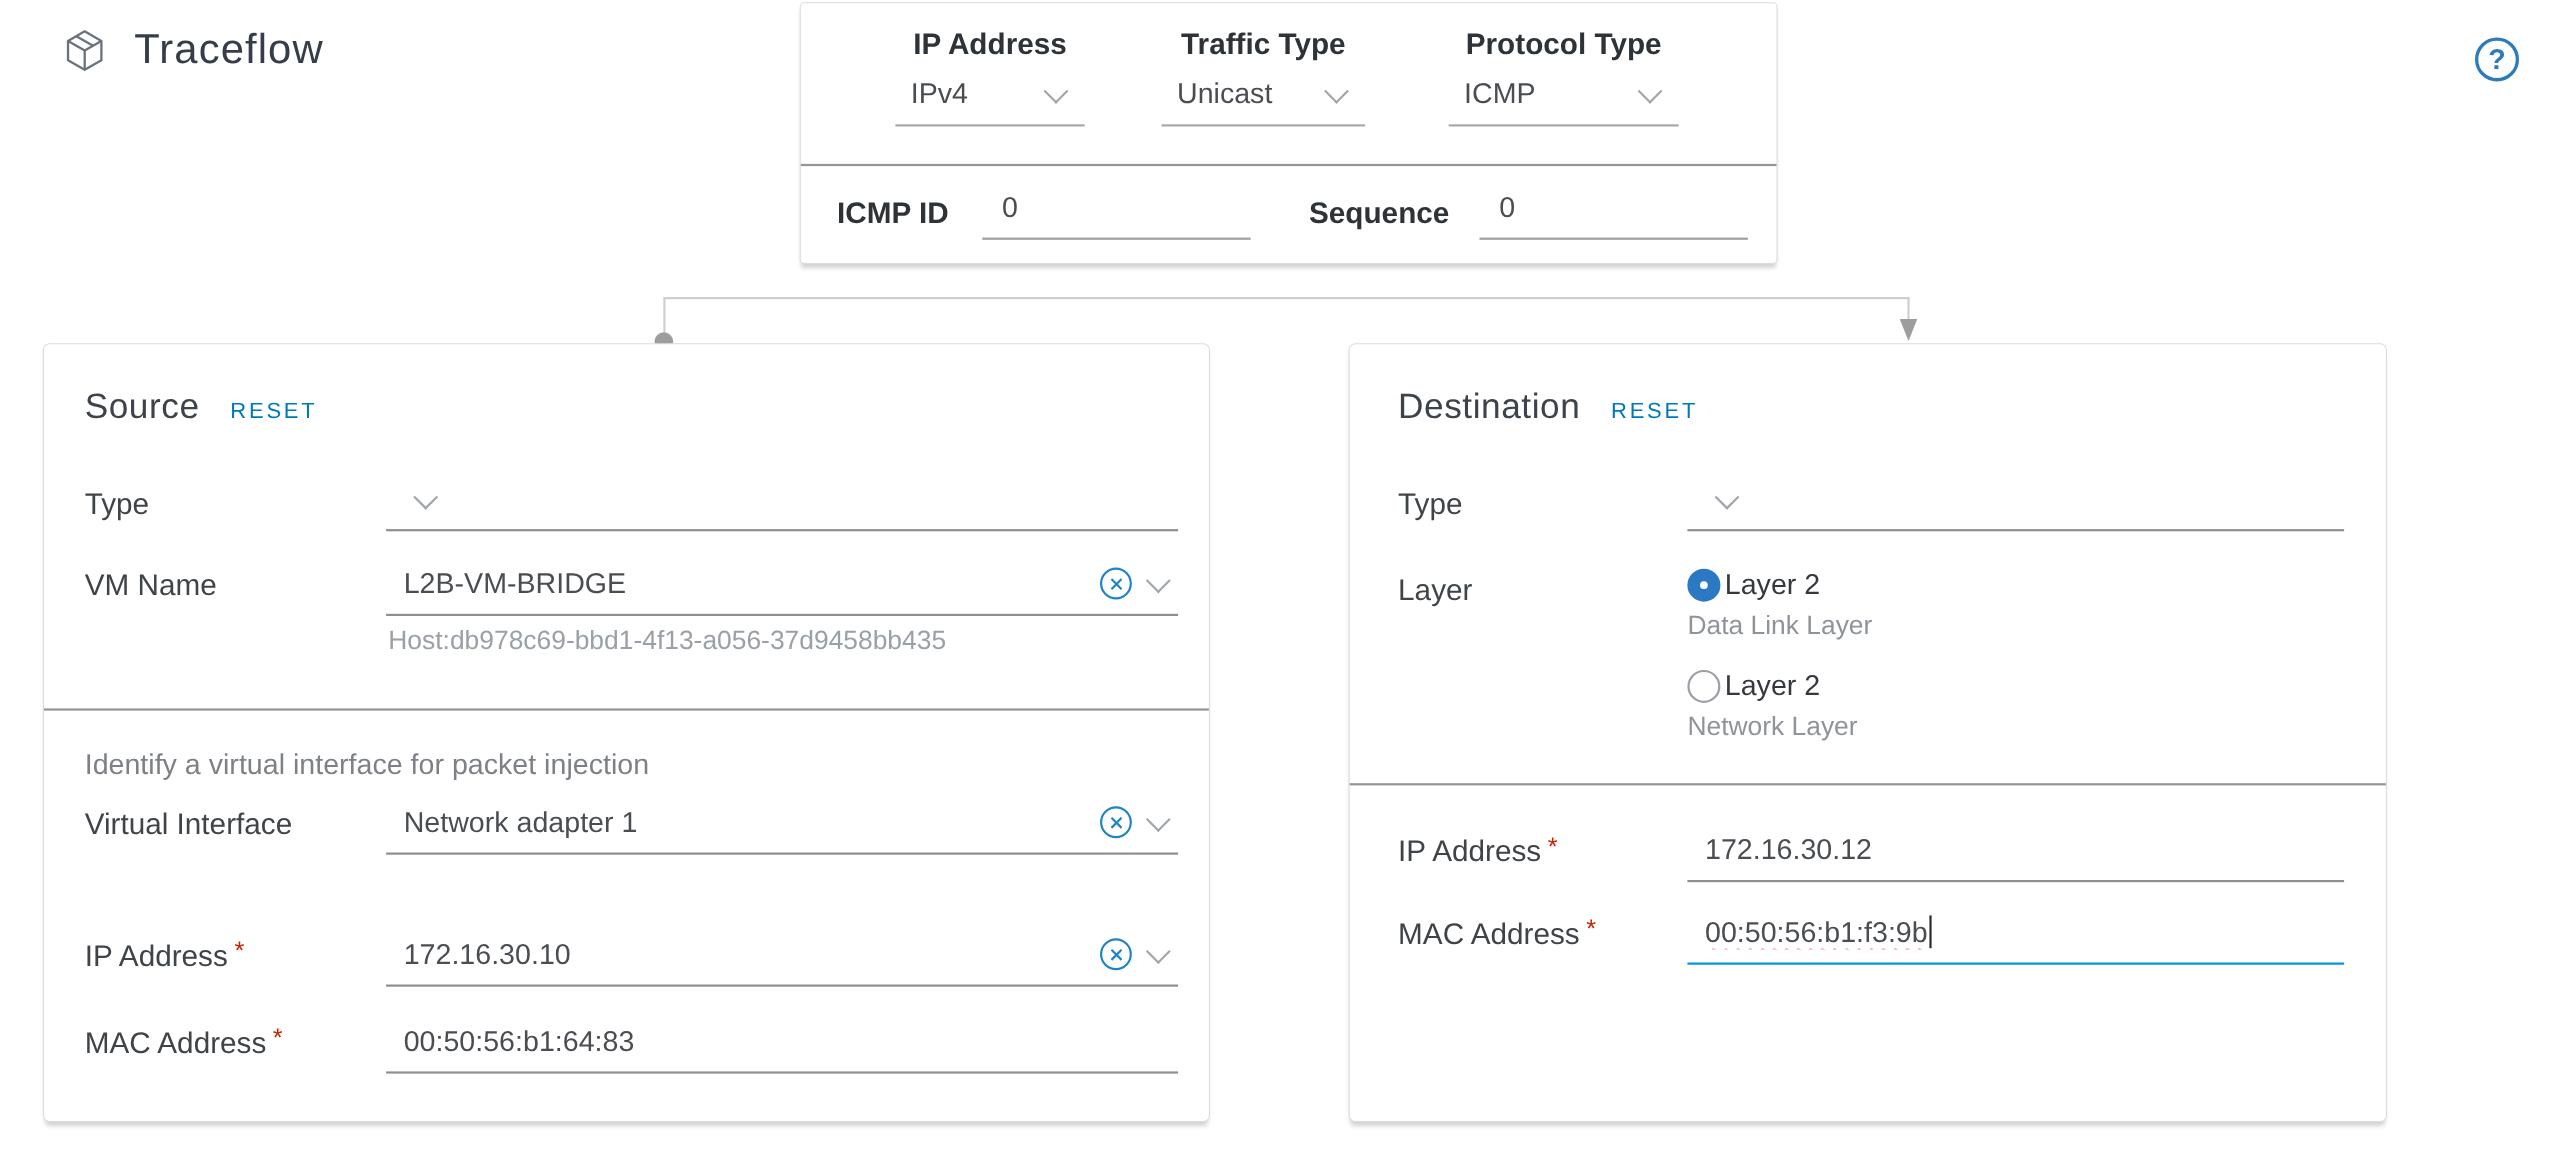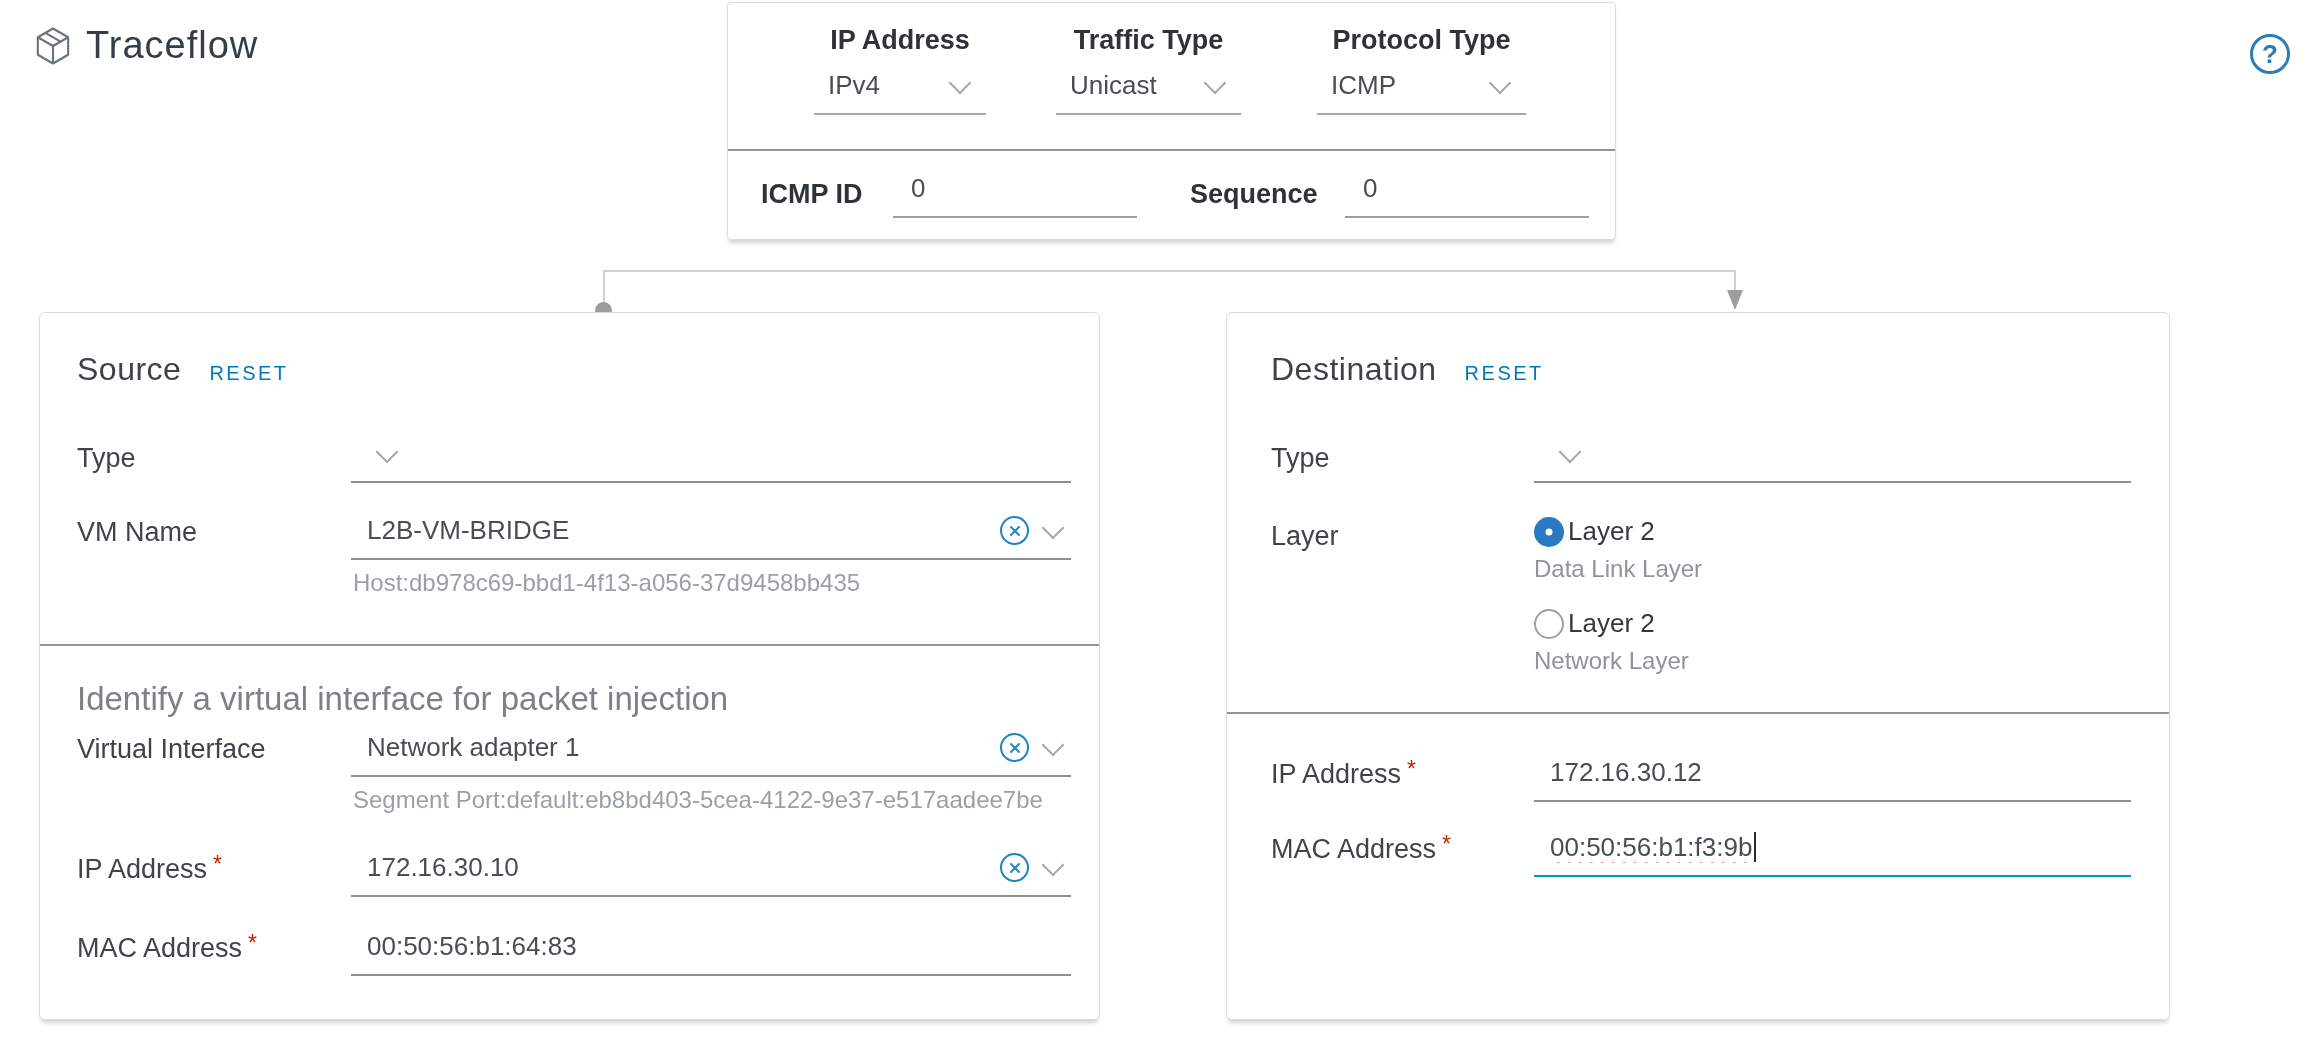--- a/index.html
+++ b/index.html
@@ -1,20 +1,20 @@
 <!DOCTYPE html>
 <html><head>
 <meta charset="utf-8">
 <style>
   html,body{margin:0;padding:0;background:#fff;}
   body{width:2320px;height:1050px;position:relative;overflow:hidden;
        font-family:"Liberation Sans",sans-serif;color:#3f4449;}
 
   
-  .app-header{position:absolute;left:32px;top:24px;display:flex;align-items:center;gap:12px;justify-content:flex-end;}
+  .app-header{position:absolute;left:56px;top:24px;display:flex;align-items:center;gap:24px;justify-content:flex-end;}
   .cube-icon{width:42px;height:42px;}
   .app-title{font-size:38px;font-weight:400;color:#343d49;letter-spacing:1px;}
   .help-btn{position:absolute;left:2250px;top:34px;width:40px;height:40px;box-sizing:border-box;
             border:3px solid #2b7cba;border-radius:50%;color:#2b7cba;font-size:26px;font-weight:700;
             display:flex;align-items:center;justify-content:center;cursor:pointer;background:#fff;}
 
   
   .panel{position:absolute;background:#fff;border:1px solid #dcdcdc;border-radius:6px;
          box-shadow:0 5px 4px -2px rgba(130,130,130,.35);box-sizing:border-box;}
 
@@ -74,21 +74,21 @@
   .clear-icon{width:29px;height:29px;box-sizing:border-box;border:2px solid #1e85c5;border-radius:50%;
               position:relative;cursor:pointer;flex:none;}
   .clear-icon::before,.clear-icon::after{content:"";position:absolute;left:50%;top:50%;width:13px;height:2px;
               background:#1e85c5;}
   .clear-icon::before{transform:translate(-50%,-50%) rotate(45deg);}
   .clear-icon::after{transform:translate(-50%,-50%) rotate(-45deg);}
 
   .helper{position:absolute;font-size:24px;color:#9aa0a6;white-space:nowrap;}
   .src .helper{left:313px;}
   .panel-divider{position:absolute;left:0;right:0;height:2px;background:#949494;}
-  .hint{position:absolute;left:37px;top:367px;font-size:33px;color:#7d8186;white-space:nowrap;}
+  .hint{position:absolute;left:37px;top:367px;font-size:26px;color:#7d8186;white-space:nowrap;}
 
   
   .radio-option{position:absolute;left:307px;cursor:pointer;}
   .radio-line{display:flex;align-items:center;gap:4px;}
   .radio-circle{width:30px;height:30px;box-sizing:border-box;border-radius:50%;border:2px solid #9aa0a6;
                 background:#fff;position:relative;flex:none;}
   .radio-option.selected .radio-circle{border-color:#2b79c2;background:#2b79c2;}
   .radio-option.selected .radio-circle::after{content:"";position:absolute;left:50%;top:50%;width:7px;height:7px;
                 border-radius:50%;background:#fff;transform:translate(-50%,-50%);}
   .radio-label{font-size:26px;color:#35393e;}
@@ -186,21 +186,20 @@
   <div class="row" style="top:413px;">
     <div class="form-label">Virtual Interface</div>
     <div class="field">
       <span class="value">Network adapter 1</span>
       <span class="field-icons">
         <span class="clear-icon"></span>
         <span class="chevron"></span>
       </span>
     </div>
   </div>
-  <div class="helper" style="top:473px;">Segment Port:default:eb8bd403-5cea-4122-9e37-e517aadee7be</div>
 
   <div class="row" style="top:533px;">
     <div class="form-label"><span>IP Address</span><span class="req">*</span></div>
     <div class="field">
       <span class="value">172.16.30.10</span>
       <span class="field-icons">
         <span class="clear-icon"></span>
         <span class="chevron"></span>
       </span>
     </div>

